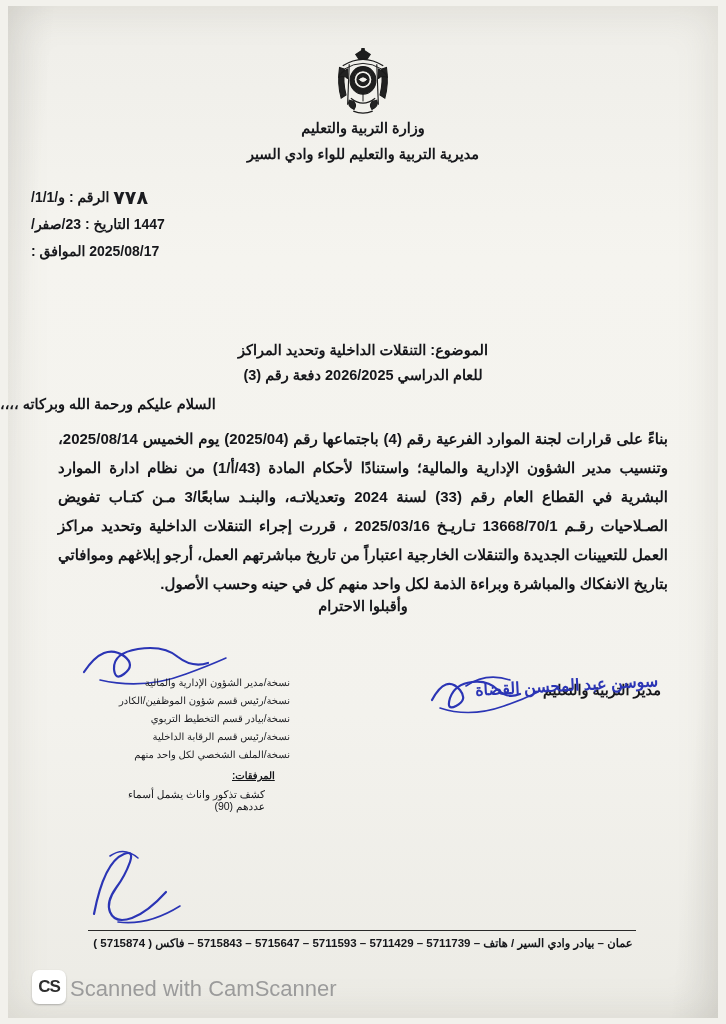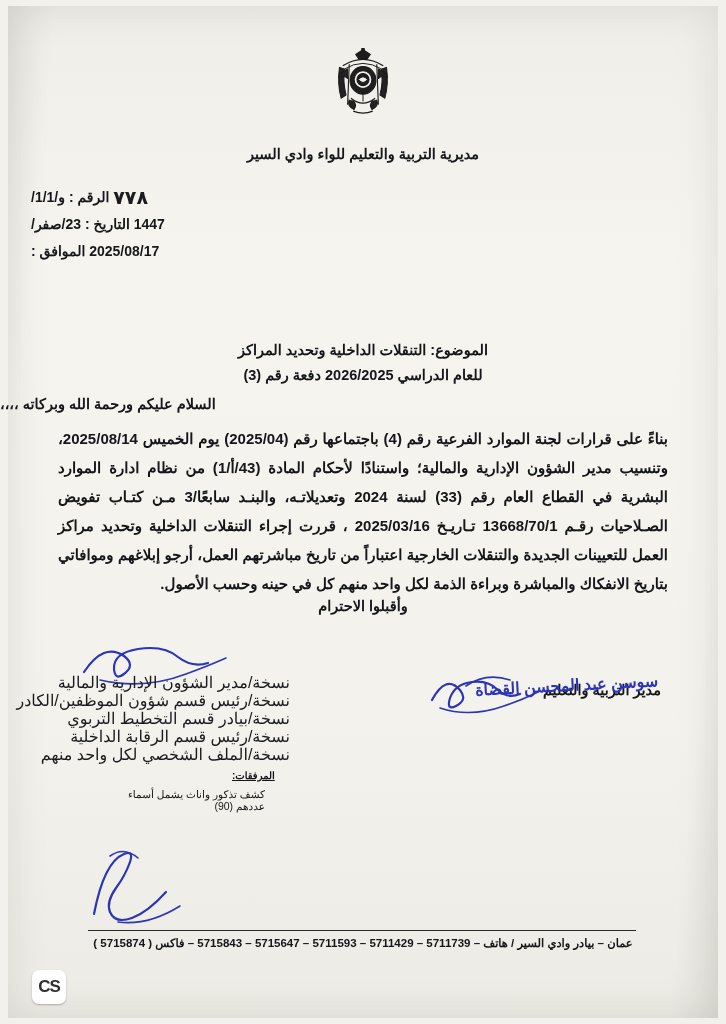--- a/index.html
+++ b/index.html
@@ -178,21 +178,21 @@
   }
 
   
   .copies {
     position: absolute;
     top: 674px;
     left: 60px;
     width: 230px;
     text-align: right;
     direction: rtl;
-    font-size: 16px;
+    font-size: 10px;
     line-height: 18px;
     color: #1a1b1f;
   }
   .copies .item { white-space: nowrap; }
   .attach-title {
     position: absolute;
     top: 770px;
     left: 232px;
     font-size: 10px;
     font-weight: bold;
@@ -294,20 +294,21 @@
 
           <path d="M30 62 q15 12 30 0" stroke-width="1.5"></path>
           <path d="M28 64 q-3 8 6 12 q4 -6 -1 -11" fill="#222"></path>
           <path d="M62 64 q3 8 -6 12 q-4 -6 1 -11" fill="#222"></path>
           <path d="M33 78 q12 5 24 0" stroke-width="1.5"></path>
           <path d="M45 57 l0 9" stroke-width="1.2"></path>
         </g>
       </svg>
     </div>
 
+    <div class="ministry-line ministry-1">وزارة التربية والتعليم</div>
     <div class="ministry-line ministry-2">مديرية التربية والتعليم للواء وادي السير</div>
 
     <div class="refblock">
       <div class="row">
         <span class="ref-number-hand">٧٧٨</span>
         <span class="label">الرقم  : و/1/1/</span>
       </div>
       <div class="row">
         <span class="label">1447</span>
         <span class="label">التاريخ : 23/صفر/</span>
@@ -363,13 +364,14 @@
     <div class="attach-title">المرفقات:</div>
     <div class="attach-line">كشف تذكور واناث يشمل أسماء عددهم (90)</div>
 
     <div class="footer-rule"></div>
     <div class="footer-text">عمان – بيادر وادي السير / هاتف – 5711739 – 5711429 – 5711593 – 5715647 – 5715843 – فاكس ( 5715874 )</div>
   </div>
 
   <div class="cs-badge">
     <span>CS</span>
   </div>
+  <div class="cs-text">Scanned with CamScanner</div>
 </div>
 
 </body></html>

